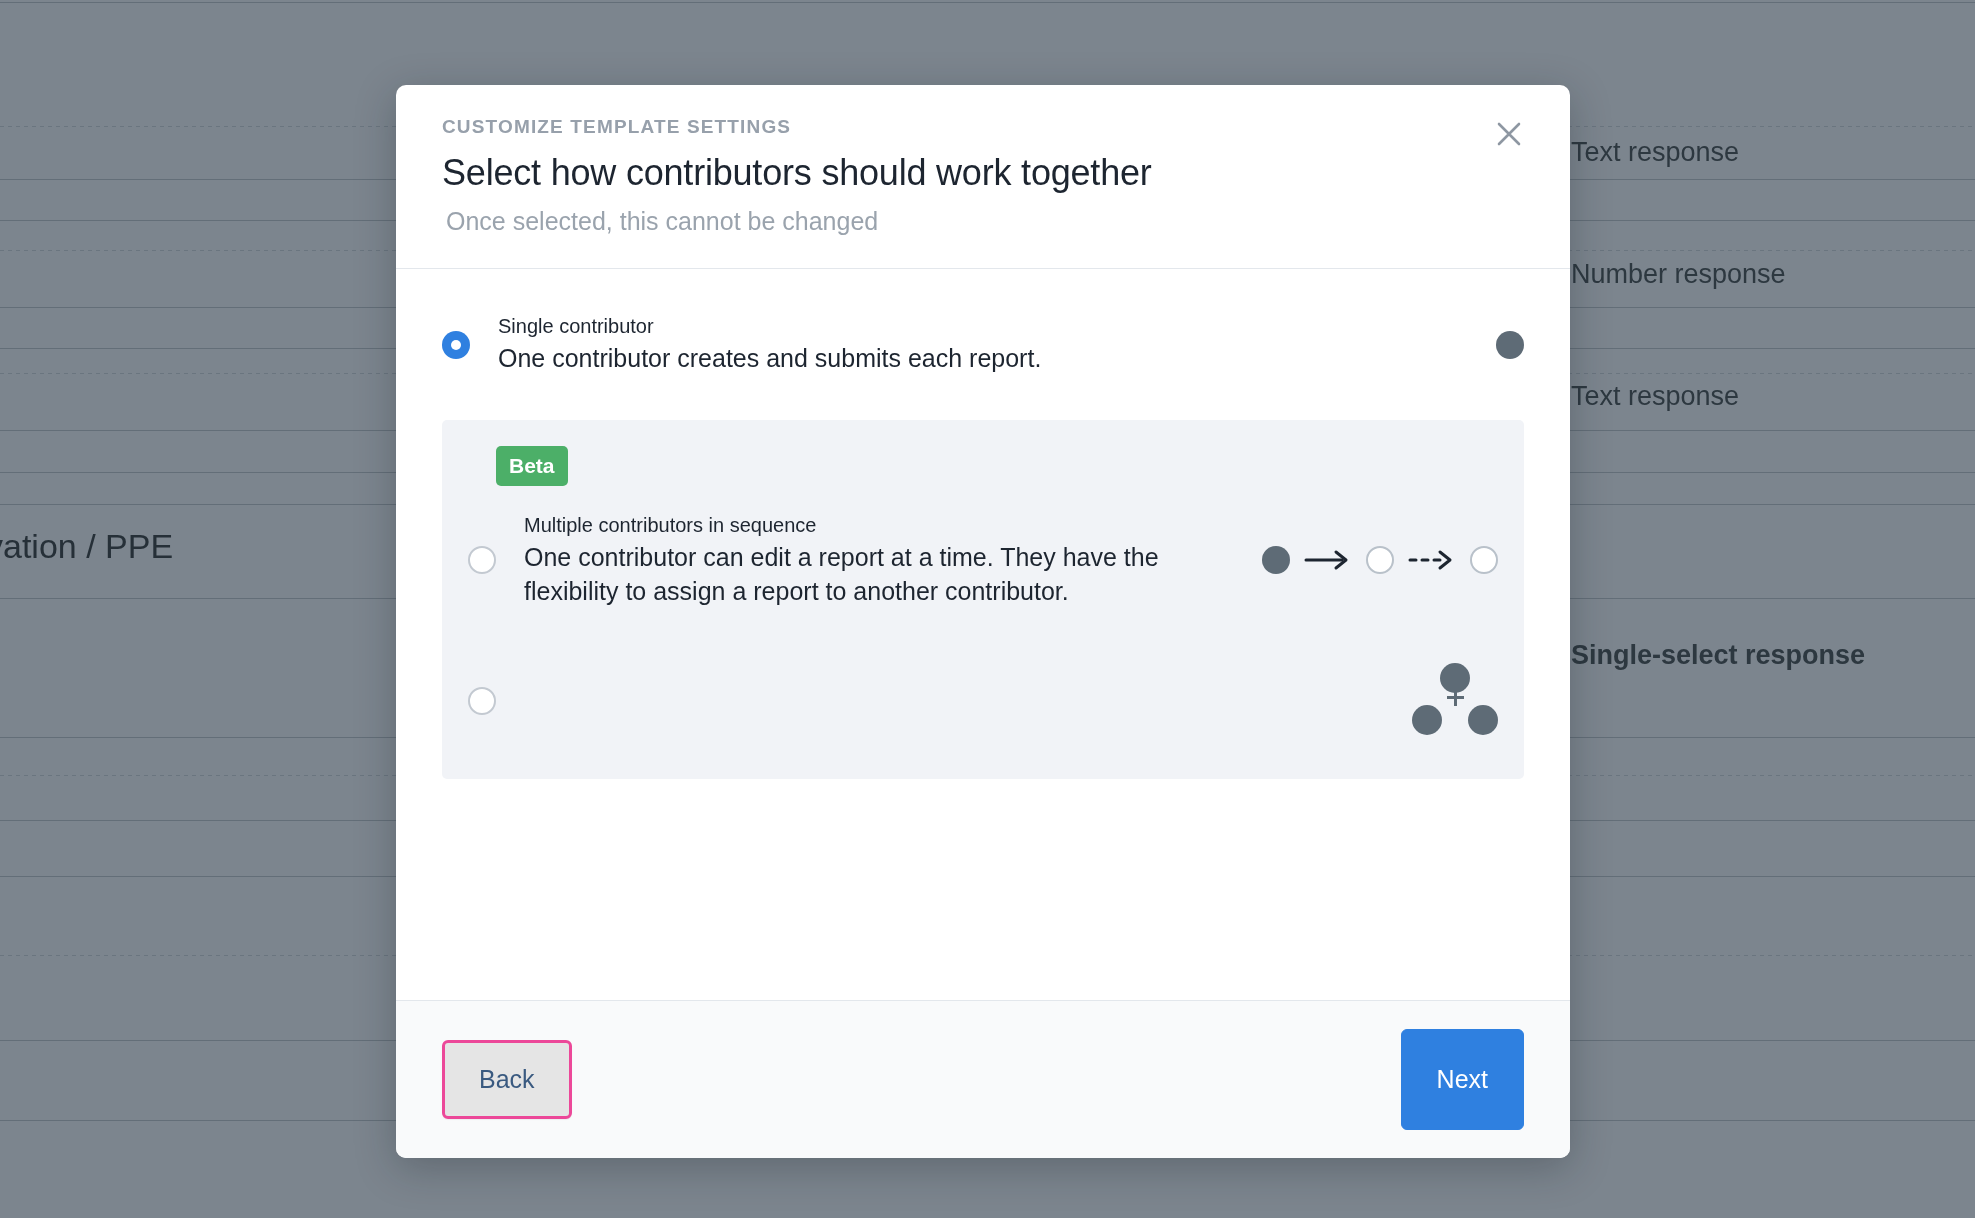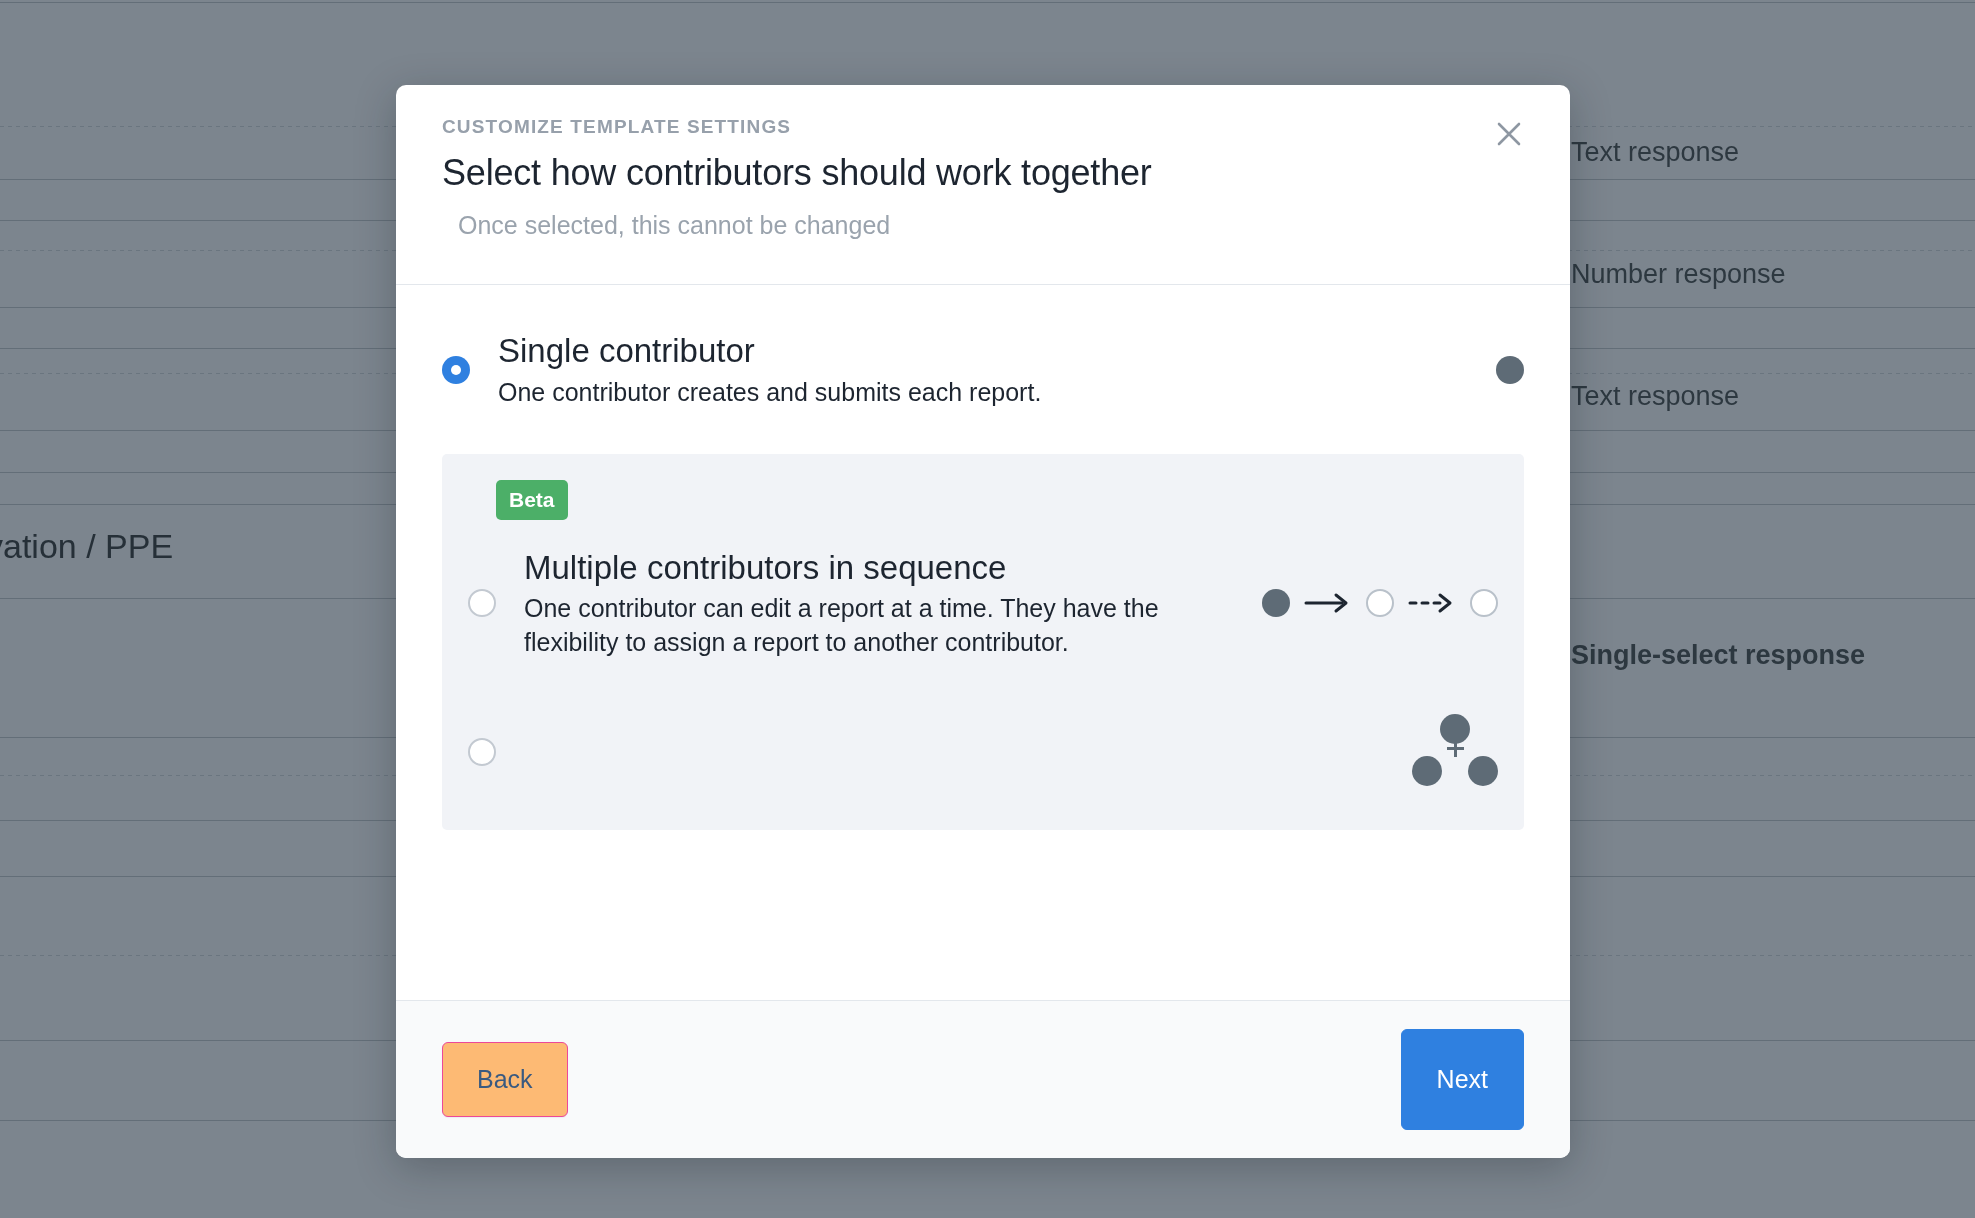--- a/index.html
+++ b/index.html
@@ -85,21 +85,21 @@
     font-size: 36px;
     color: #1d2530;
     margin: 0 0 12px 0;
     font-weight: 400;
     line-height: 1.18;
     letter-spacing: -0.2px;
   }
   .modal-sub {
     font-size: 25px;
     color: #9aa3ad;
-    margin: 16px;
+    margin: 4px;
     font-weight: 400;
     line-height: 1.2;
   }
   .close-btn {
     position: absolute;
     top: 26px;
     right: 38px;
     width: 46px;
     height: 46px;
     display: flex;
@@ -153,21 +153,21 @@
     top: 50%;
     width: 10px;
     height: 10px;
     margin: -5px 0 0 -5px;
     border-radius: 50%;
     background: #ffffff;
   }
 
   .option-text { flex: 1 1 auto; min-width: 0; }
   .option-title {
-    font-size: 33px;
+    font-size: 20px;
     color: #1d2530;
     line-height: 1.35;
     margin: 0 0 2px 0;
     font-weight: 400;
   }
   .option-desc {
     font-size: 25px;
     color: #1d2530;
     line-height: 1.35;
     margin: 0;
@@ -260,23 +260,23 @@
   }
   .btn {
     font-family: "Liberation Sans", sans-serif;
     font-size: 25px;
     border-radius: 6px;
     cursor: pointer;
     line-height: 1;
     box-sizing: border-box;
   }
   .btn-back {
-    background: #fdba74;
+    background: #e5e5e5;
     color: #3a5a80;
-    border: 1px solid #ec4899;
+    border: 3px solid #ec4899;
     padding: 24px 34px;
     box-shadow: 0 1px 1px rgba(16,24,32,0.05);
   }
   .btn-next {
     background: #2f80e0;
     color: #ffffff;
     border: 1px solid #2f80e0;
     padding: 37px 35px;
   }
 </style>

